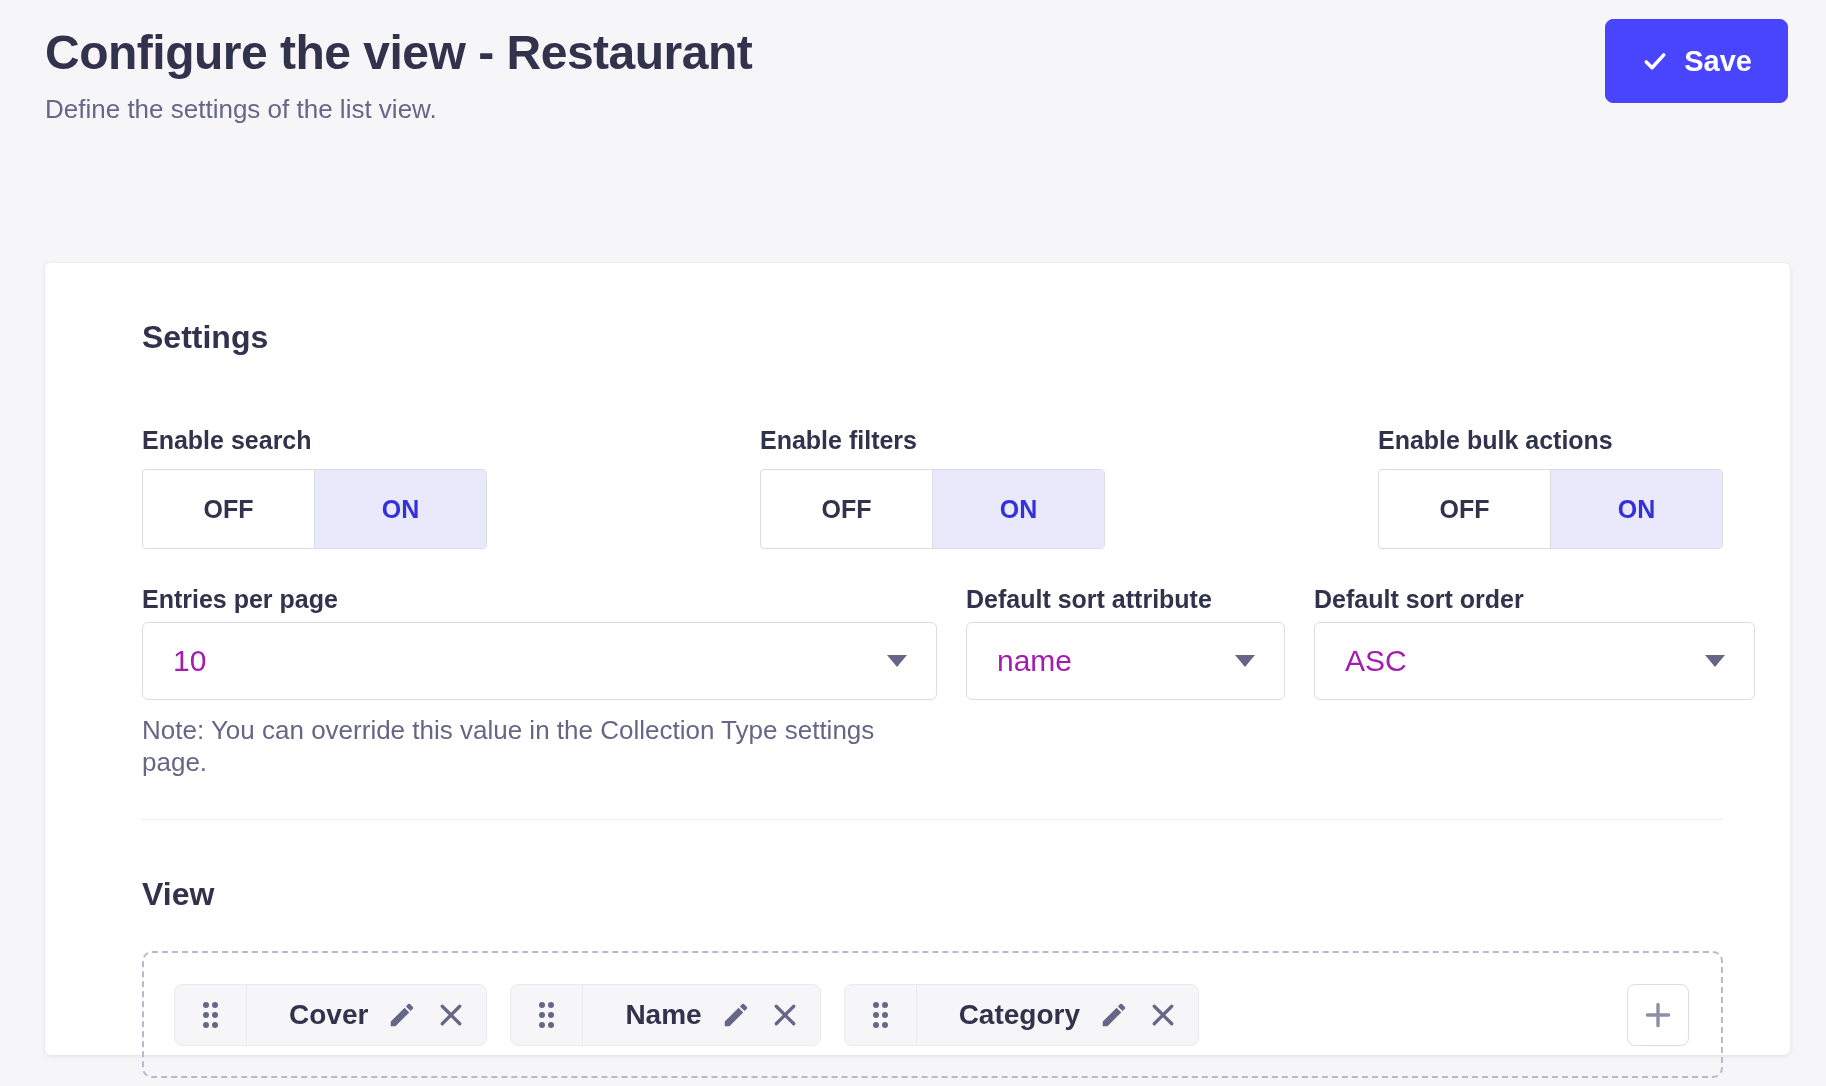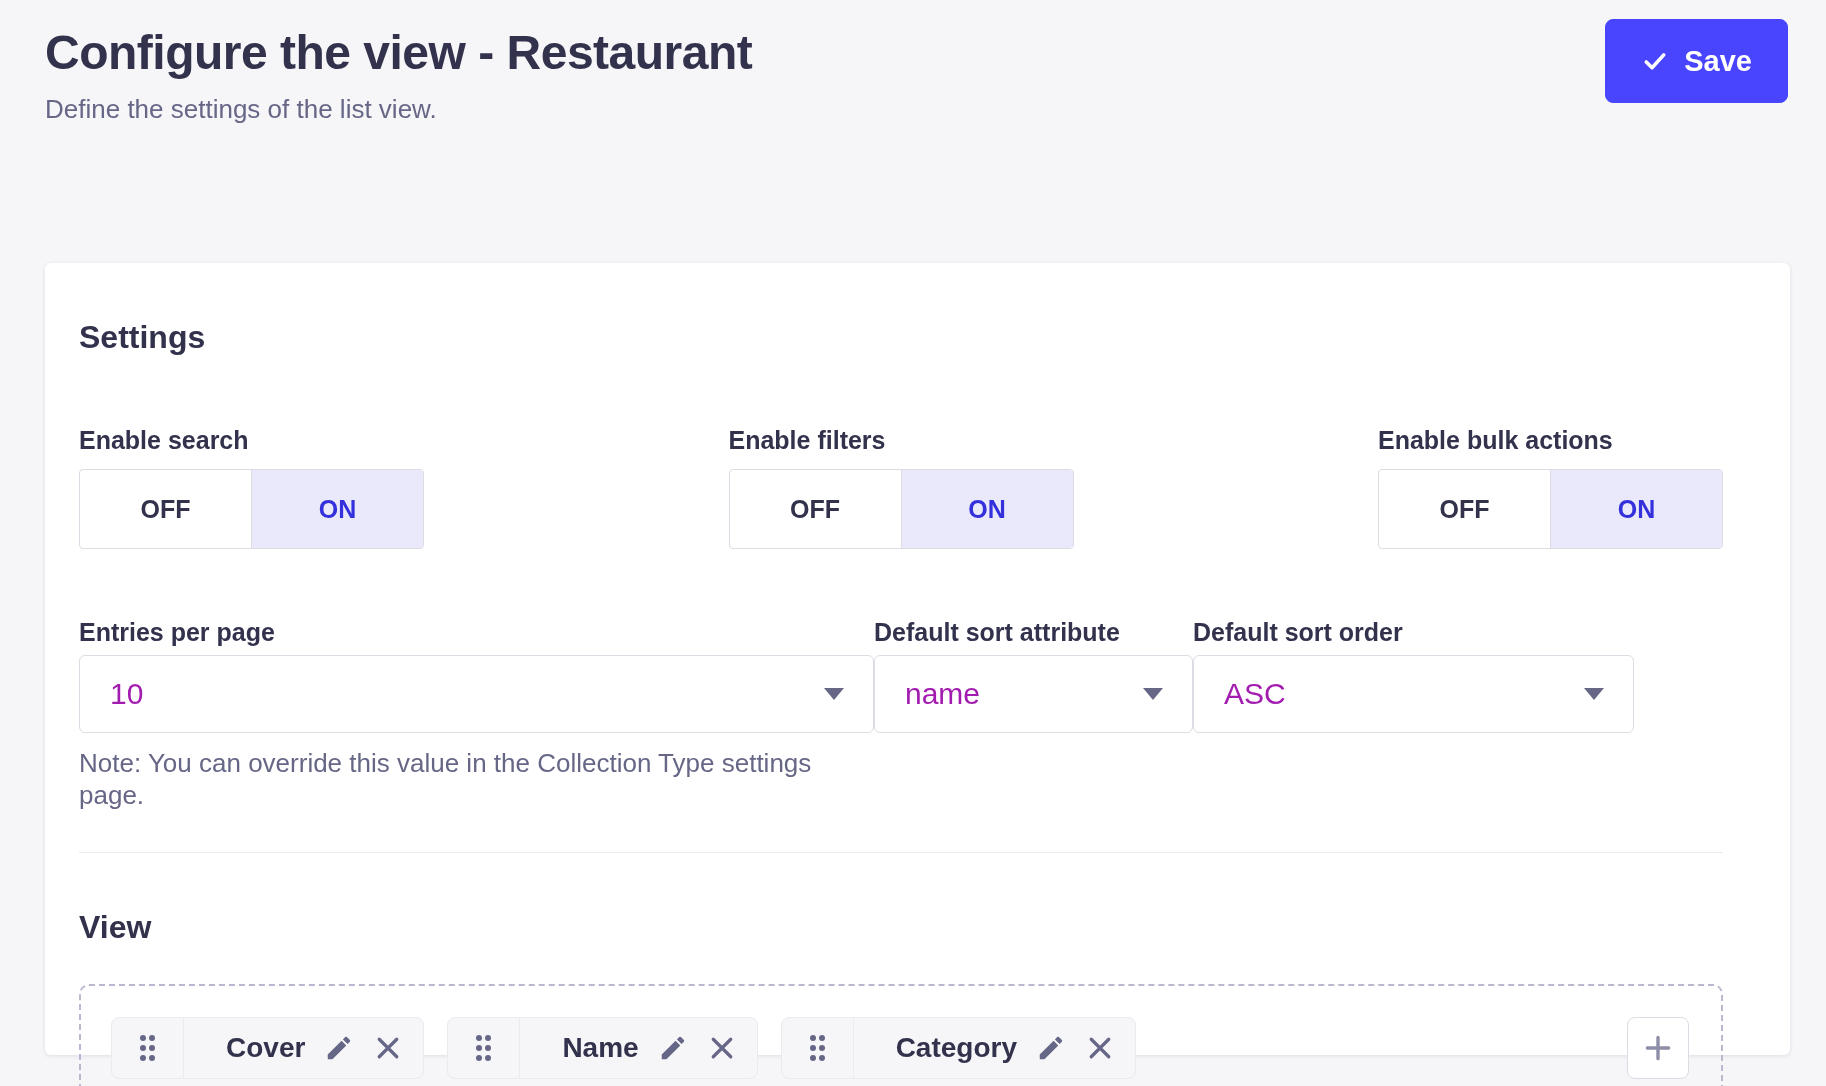--- a/index.html
+++ b/index.html
@@ -23,40 +23,40 @@
     border:1px solid #4945ff; border-radius:8px;
     font-family:inherit; font-size:29px; font-weight:700;
     cursor:pointer;
   }
   
   .card {
     position:absolute; left:45px; top:263px;
     width:1745px; height:792px;
     background:#ffffff; border-radius:6px;
     box-shadow:0 1px 4px rgba(33,33,52,0.1);
-    padding:55px 67px 0 34px;
+    padding:55px 67px 0 97px;
   }
   .section-heading { font-size:32px; font-weight:700; color:#32324d; line-height:38px; }
   
   .toggles-row { display:flex; justify-content:space-between; margin-top:30px; }
   .toggle-field { width:345px;margin-top:40px; }
   .field-label { display:block; font-size:25px; font-weight:700; color:#32324d; line-height:29px; }
   .toggle-group {
     margin-top:14px; height:80px; display:flex;
     border:1px solid #dcdce4; border-radius:4px;
     background:#ffffff; overflow:hidden;
   }
   .toggle-opt {
     flex:1; display:flex; align-items:center; justify-content:center;
     font-family:inherit; font-size:25px; font-weight:700;
     background:transparent; border:none; color:#32324d; cursor:pointer;
   }
   .toggle-opt.on { background:#e9e9fb; color:#3430dc; border-left:1px solid #dcdce4; }
   
-  .selects-row { display:grid; grid-template-columns:795px 319px 441px; margin-top:69px; align-items:start; }
+  .selects-row { display:grid; grid-template-columns:795px 319px 441px; column-gap:29px; margin-top:36px; align-items:start; }
   .select-box {
     margin-top:8px; height:78px;
     border:1px solid #dcdce4; border-radius:6px; background:#ffffff;
     display:flex; align-items:center; justify-content:space-between;
     padding:0 29px 0 30px; cursor:pointer;
   }
   .select-value { font-size:30px; color:#a21caf; }
   .caret {
     width:0; height:0; flex:none;
     border-left:10px solid transparent; border-right:10px solid transparent;

